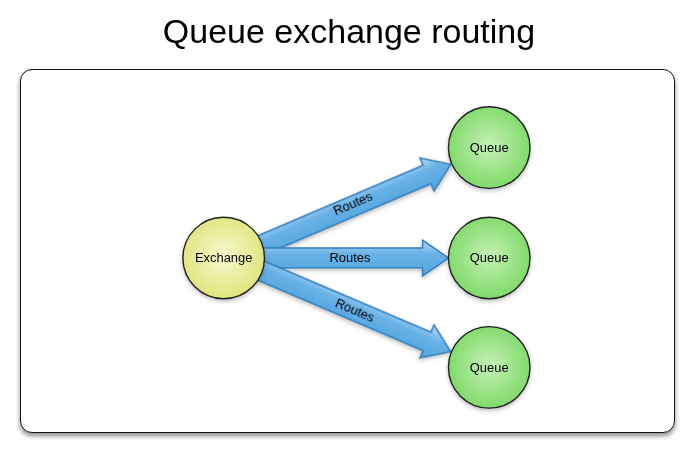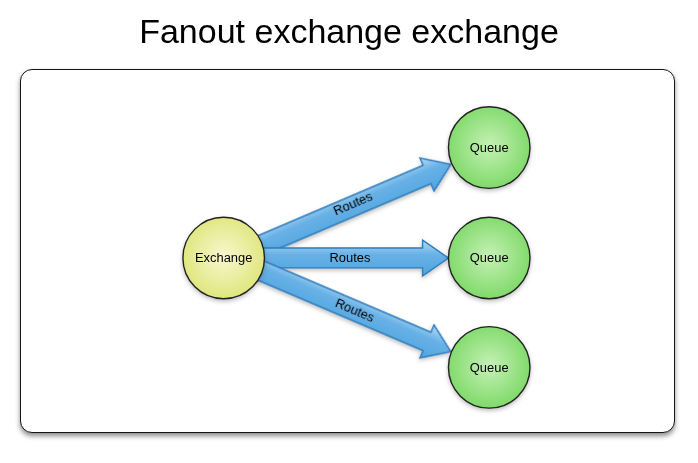--- a/index.html
+++ b/index.html
@@ -57,21 +57,21 @@
     font-family: "Liberation Sans", sans-serif;
     font-size: 13px;
     fill: #000000;
   }
 </style>
 </head>
 <body>
 
 <div class="page">
 
-  <h1 class="diagram-title">Fanout exchange exchange</h1>
+  <h1 class="diagram-title">Queue exchange routing</h1>
 
   <div class="diagram-panel">
     <svg viewBox="0 0 655 364">
       <defs>
         <linearGradient id="arrowGrad" gradientUnits="userSpaceOnUse" x1="0" y1="-18" x2="0" y2="18">
           <stop offset="0%" stop-color="#b5dcf4"></stop>
           <stop offset="40%" stop-color="#68b1e6"></stop>
           <stop offset="100%" stop-color="#4fa5e1"></stop>
         </linearGradient>
         <radialGradient id="exchangeGrad" cx="50%" cy="48%" r="62%">

